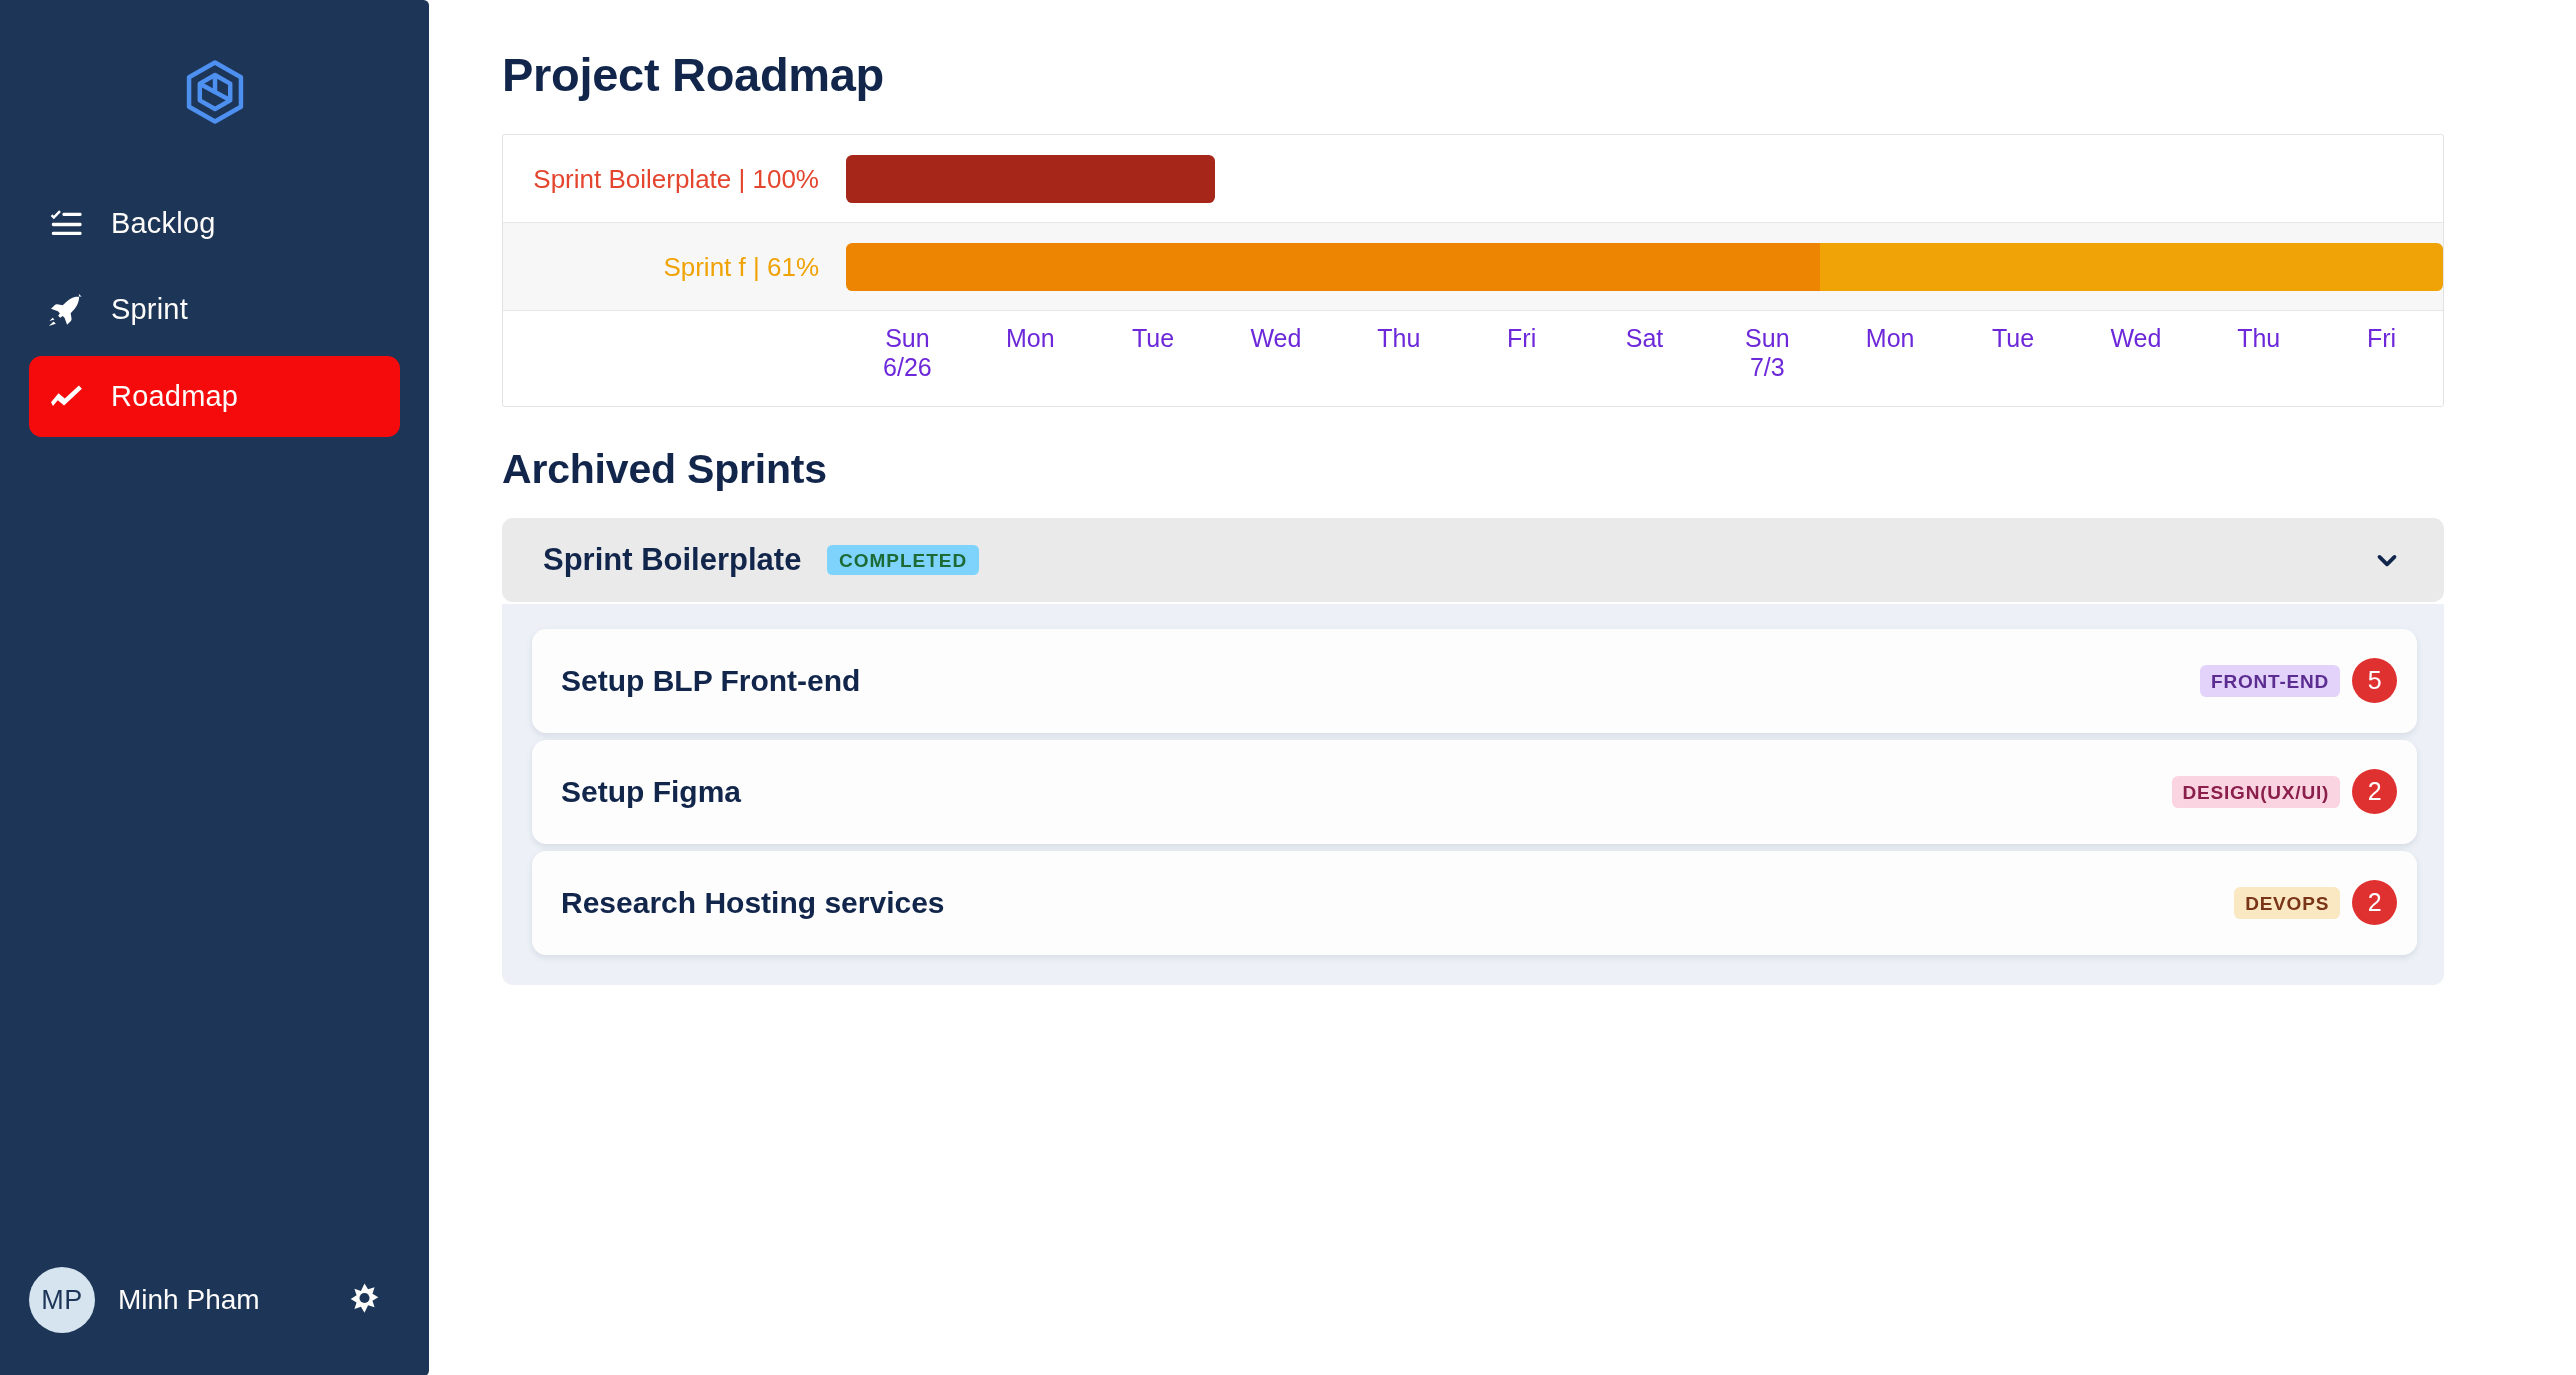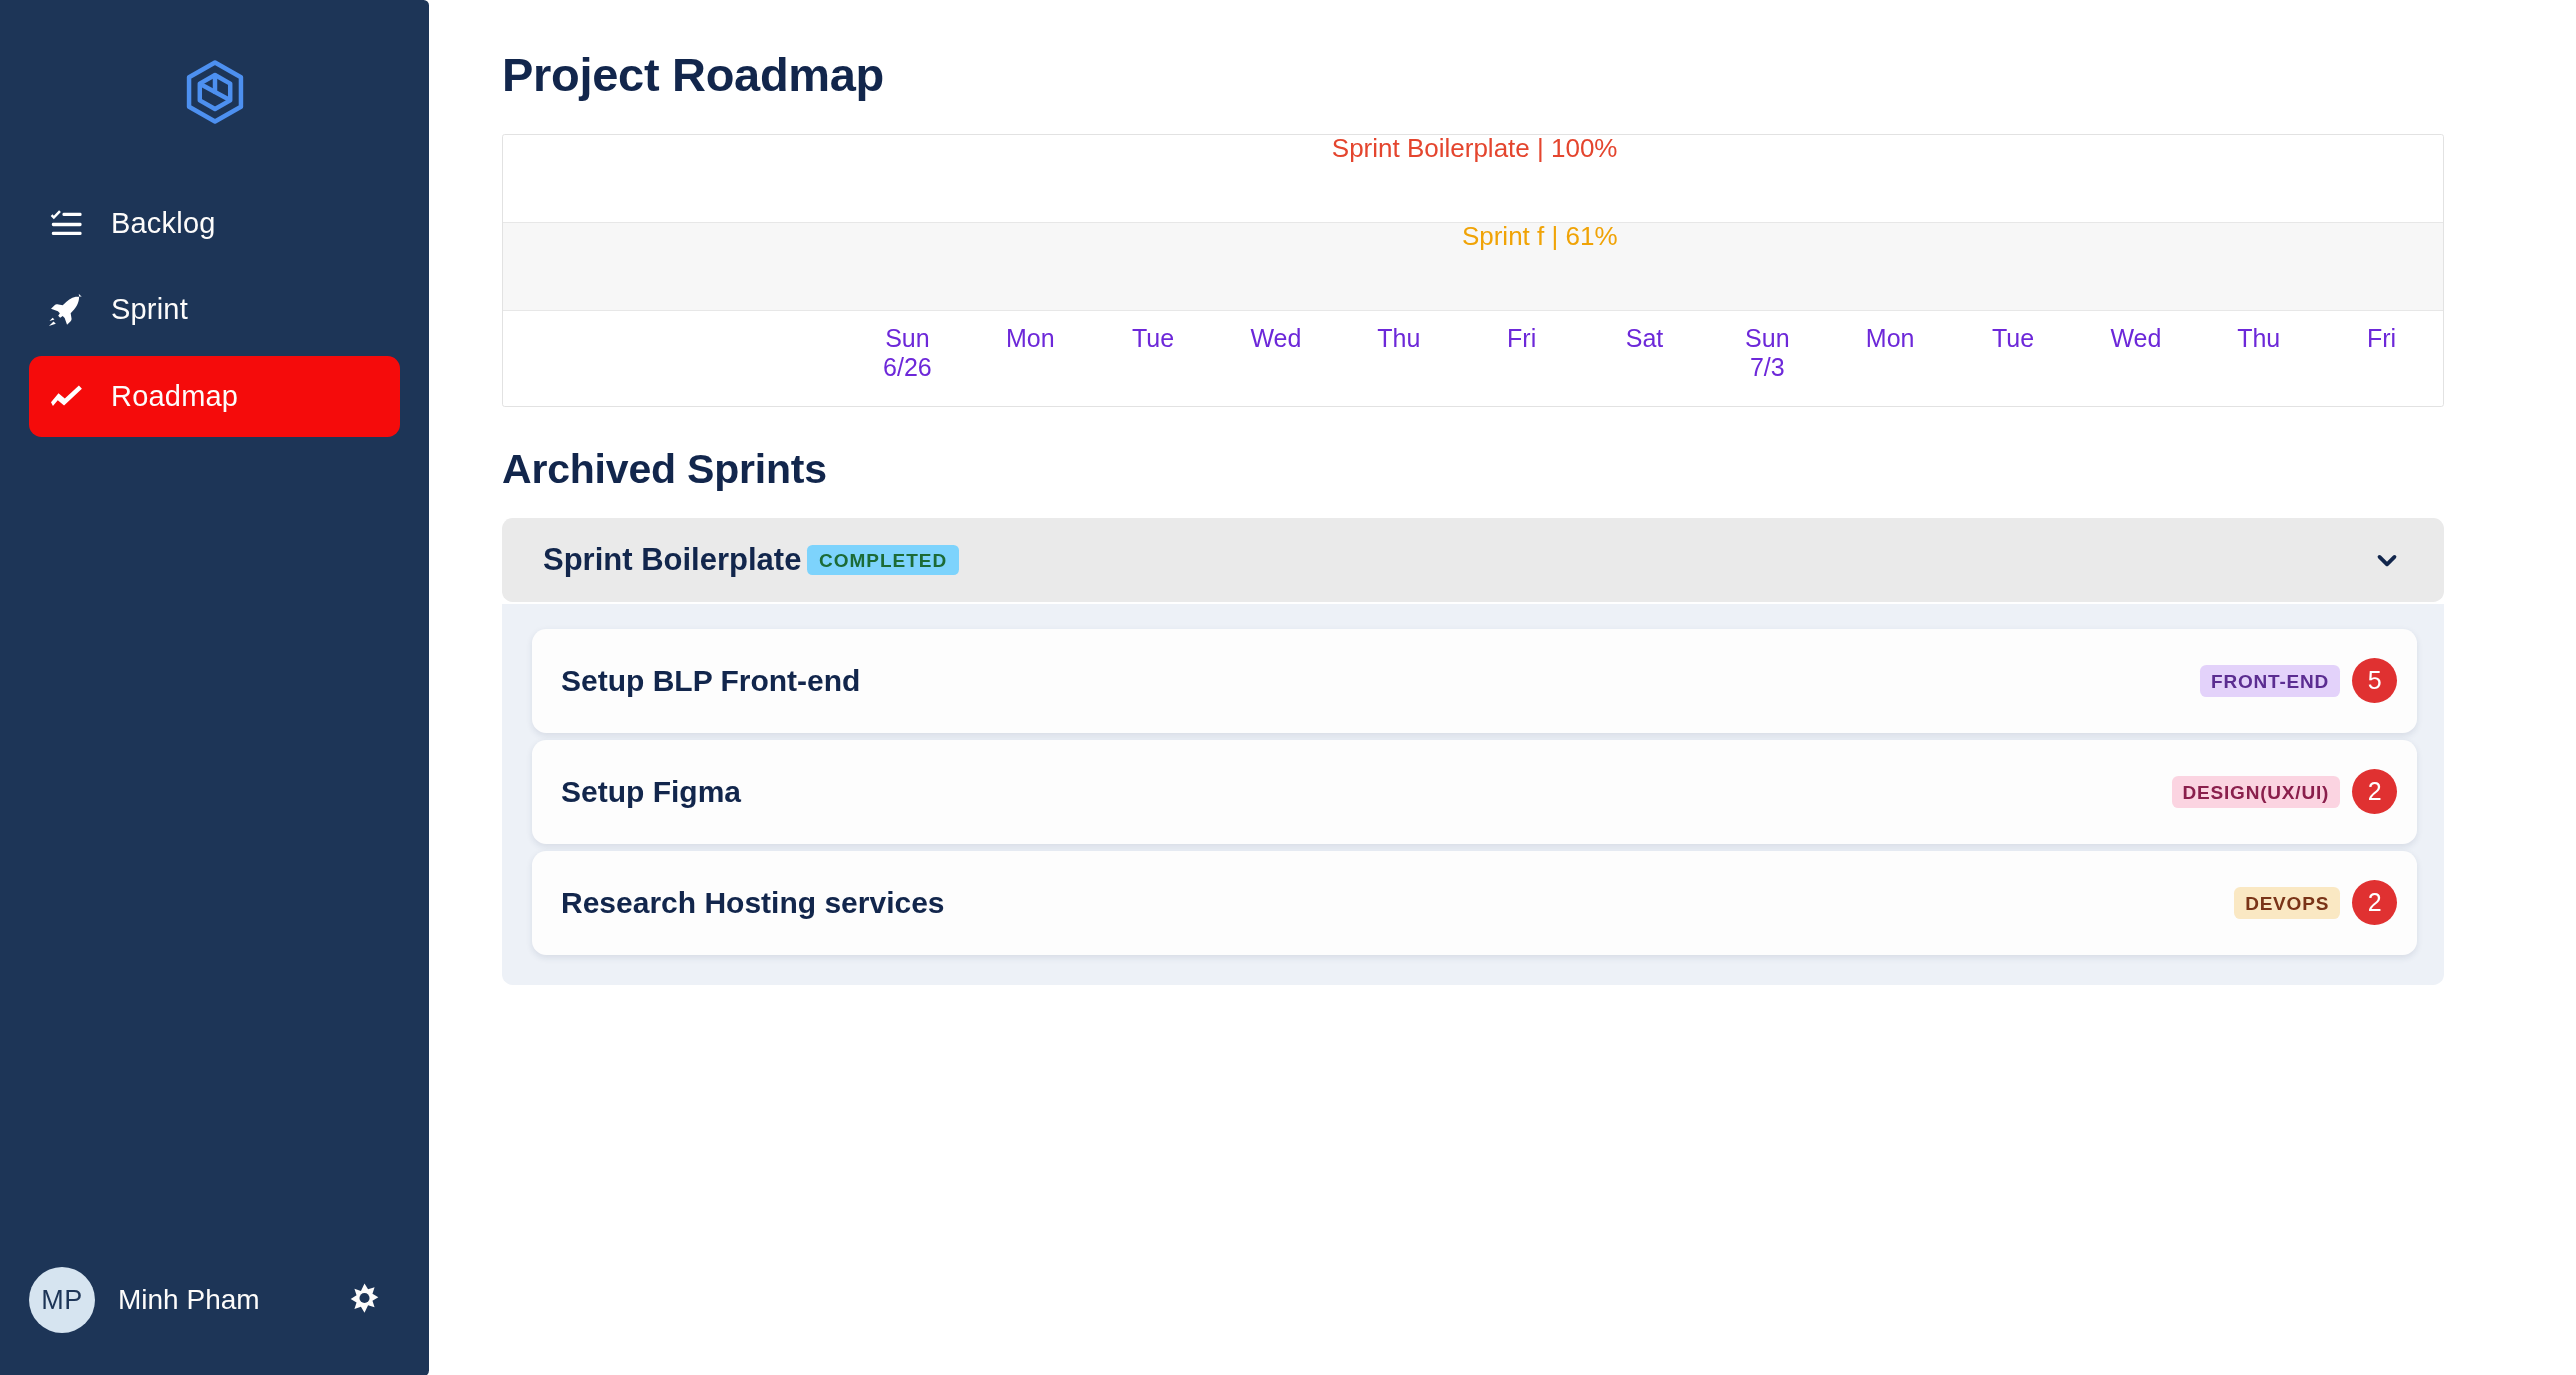--- a/index.html
+++ b/index.html
@@ -135,21 +135,20 @@
     border-radius: 2.7px;
     background: #ffffff;
     width: 100%;
     margin-bottom: 39px;
   }
   .gantt-row {
     display: flex;
     align-items: center;
     height: 88px;
     border-bottom: 0.9px solid #E7E7E7;
-    flex-direction: column;
   }
   .gantt-row.alt { background: #F7F7F7; }
   .gantt-label {
     width: 343px;
     flex: 0 0 343px;
     text-align: right;
     padding-right: 27px;
     font-size: 26px;
     line-height: 1;
   }
@@ -199,21 +198,21 @@
 
   .accordion { width: 100%; }
 
   .accordion-head {
     background: #EAEAEA;
     border-radius: 10.7px;
     height: 84px;
     display: flex;
     align-items: center;
     padding: 0 39px 0 41px;
-    gap: 6px;
+    gap: 26px;
     cursor: pointer;
   }
   .accordion-title {
     font-size: 31px;
     font-weight: bold;
     color: #12264C;
   }
   .status-pill {
     background: #7dd3fc;
     color: #1C6B36;

